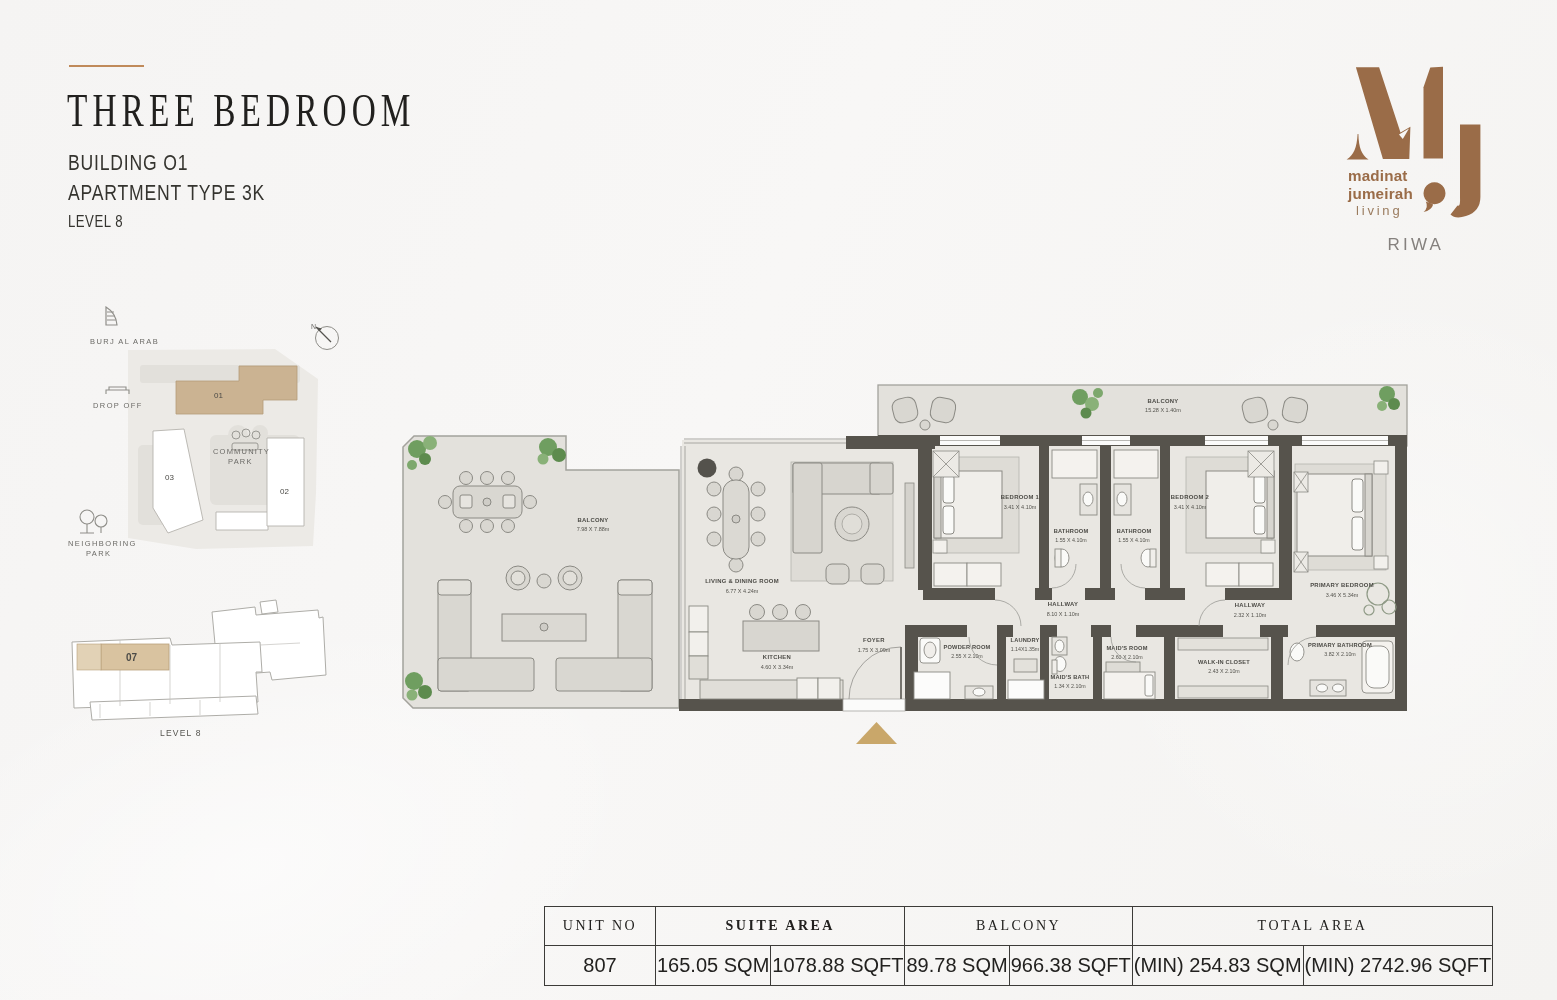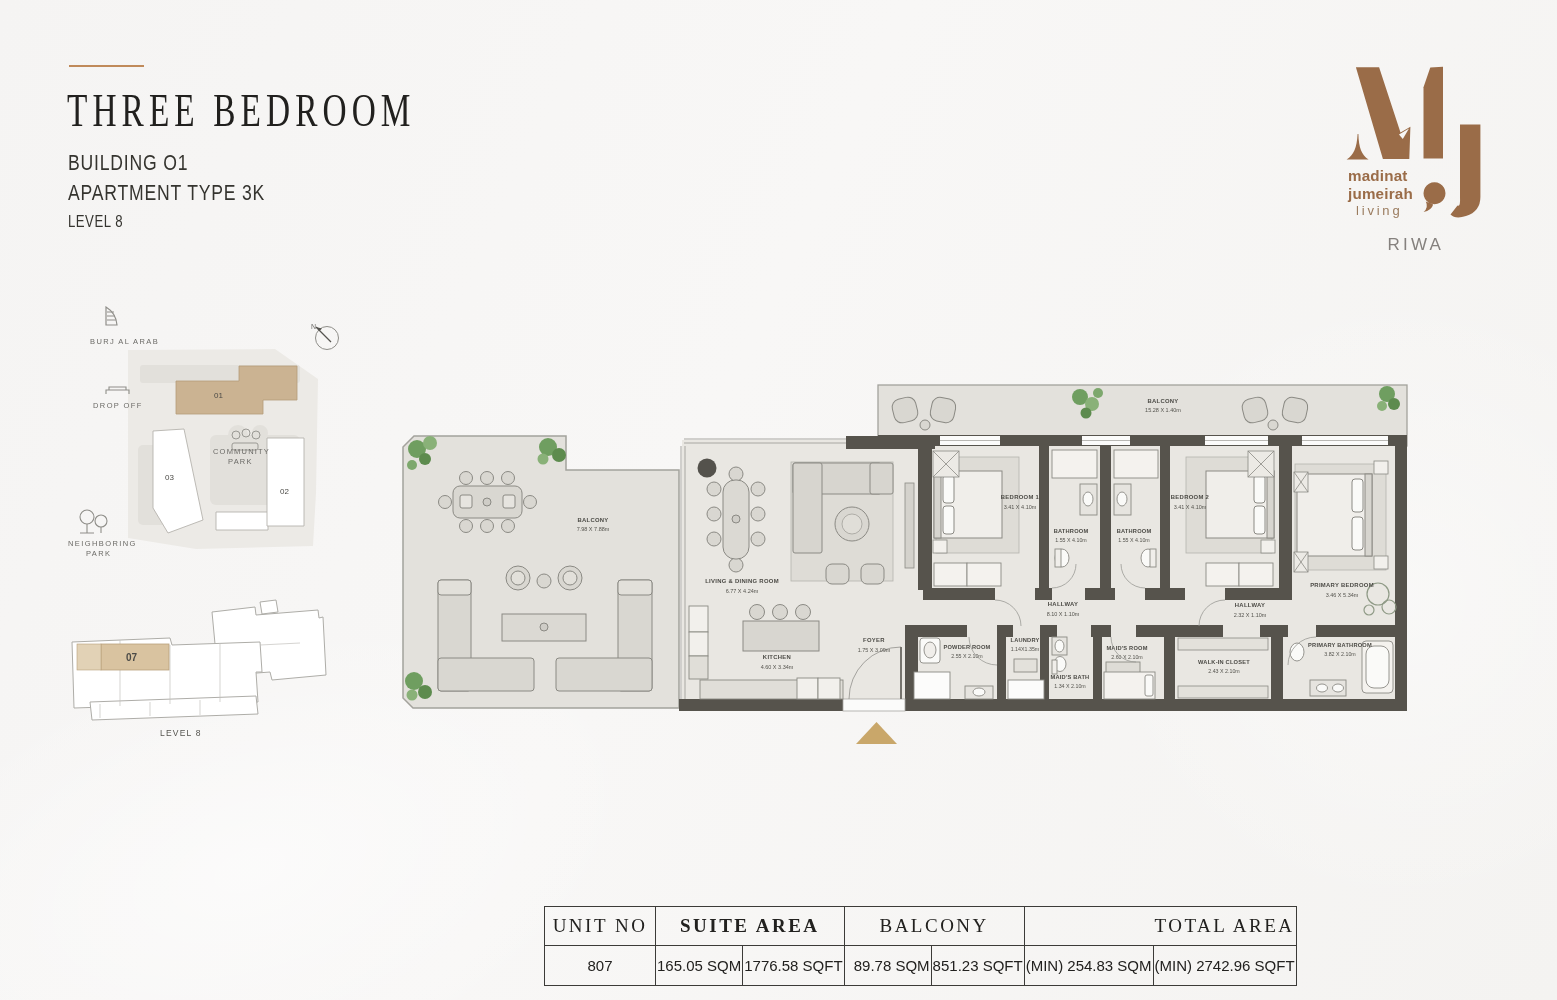--- a/index.html
+++ b/index.html
@@ -508,30 +508,30 @@
     <path d="M1225 600 A26 26 0 0 0 1199 626"></path>
     <path d="M969 637 A28 28 0 0 0 997 665"></path>
     <path d="M1111 637 A25 25 0 0 0 1136 662"></path>
     <path d="M1316 637 A28 28 0 0 0 1288 665"></path>
   </g>
 </svg>
 
 <div class="abs" style="left:544px;top:906px;">
 <table style="border-collapse:collapse;color:#22211f;table-layout:fixed;">
  <tbody>
-        <tr style="font-family:'Liberation Serif',serif;font-size:19px;letter-spacing:2.5px;margin-left:42px;">
+        <tr style="font-family:'Liberation Serif',serif;font-size:14px;letter-spacing:2.5px;margin-left:42px;">
   <td style="border:1.4px solid #3c3b38;width:108px;height:36px;text-align:center;">UNIT NO</td>
   <td colspan="2" style="border:1.4px solid #3c3b38;text-align:center;font-weight:bold;">SUITE AREA</td>
   <td colspan="2" style="border:1.4px solid #3c3b38;text-align:center;">BALCONY</td>
-  <td colspan="2" style="border:1.4px solid #3c3b38;text-align:right;">TOTAL AREA</td>
+  <td colspan="2" style="border:1.4px solid #3c3b38;text-align:center;">TOTAL AREA</td>
  </tr>
- <tr style="font-size:15px;white-space:nowrap;">
+ <tr style="font-size:20px;white-space:nowrap;">
   <td style="border:1.4px solid #3c3b38;height:37px;text-align:center;">807</td>
   <td style="border:1.4px solid #3c3b38;width:81px;">165.05 SQM</td>
-  <td style="border:1.4px solid #3c3b38;width:94px;text-align:center;">1776.58 SQFT</td>
+  <td style="border:1.4px solid #3c3b38;width:94px;text-align:center;">1078.88 SQFT</td>
   <td style="border:1.4px solid #3c3b38;width:84px;text-align:right;">89.78 SQM</td>
-  <td style="border:1.4px solid #3c3b38;width:88px;text-align:center;">851.23 SQFT</td>
+  <td style="border:1.4px solid #3c3b38;width:88px;text-align:center;">966.38 SQFT</td>
   <td style="border:1.4px solid #3c3b38;width:120px;text-align:left;">(MIN) 254.83 SQM</td>
   <td style="border:1.4px solid #3c3b38;width:124px;text-align:left;">(MIN) 2742.96 SQFT</td>
  </tr>
 </tbody>
     </table>
 </div>
 
 </body></html>

